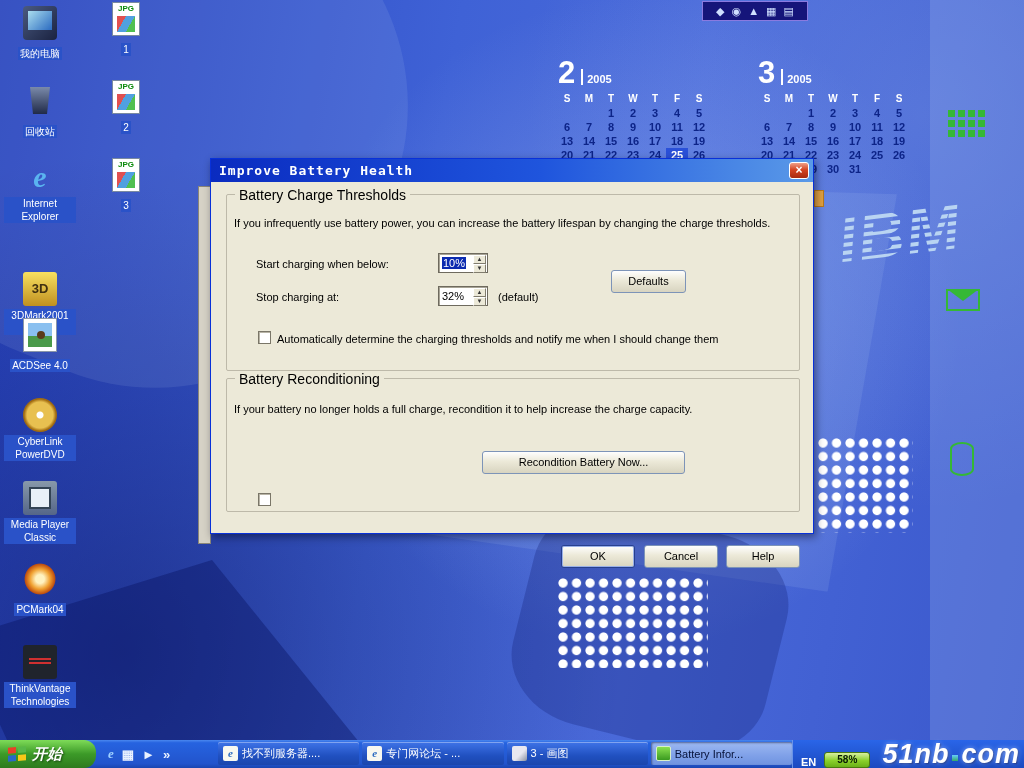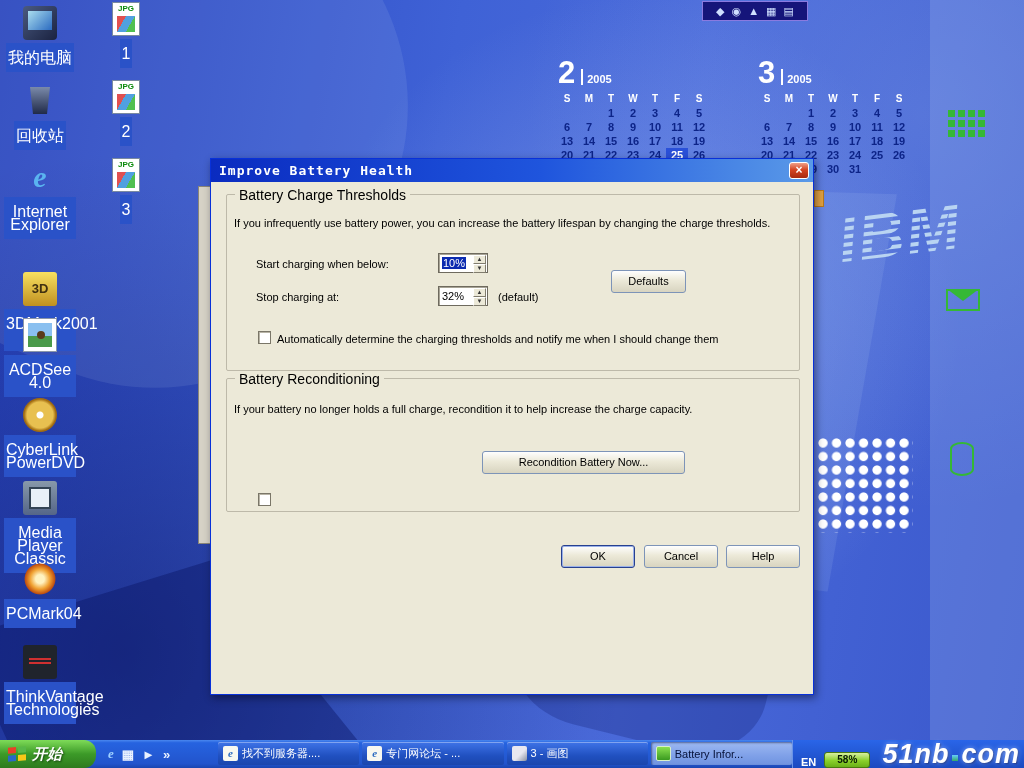--- a/index.html
+++ b/index.html
@@ -45,21 +45,21 @@
   .cal-year{font-size:11px;font-weight:bold;color:#fff;margin-bottom:3px}
   .cal-grid{display:grid;grid-template-columns:repeat(7,22px);margin-top:4px}
   .cal-cell{height:14px;text-align:center;font-weight:bold}
   .cal-hdr{color:#fff;font-size:10px;line-height:14px}
   .cal-day{color:#0d2488;font-size:11px;line-height:14px}
   .cal-hl{background:#2a50d8;color:#fff}
 
   
   .dicon{position:absolute;width:72px;text-align:center;z-index:2;cursor:pointer}
   .dicon-img{width:34px;height:34px;margin:0 auto 3px;position:relative}
-  .dicon-label{display:inline-block;font-size:16px;line-height:13px;color:#fff;background:#2a52c8;padding:8px 2px;max-width:72px}
+  .dicon-label{display:inline-block;font-size:10px;line-height:13px;color:#fff;background:#2a52c8;padding:0 2px;max-width:72px}
   .ig-my-computer{background:linear-gradient(135deg,#4a5a80,#1a2240);border-radius:4px}
   .ig-my-computer::after{content:"";position:absolute;inset:5px 5px 10px 5px;background:linear-gradient(135deg,#aaddee,#2a6ac0)}
   .ig-recycle-bin::after{content:"";position:absolute;left:7px;top:3px;width:20px;height:27px;background:linear-gradient(#7a8aaa,#202a48);clip-path:polygon(0 0,100% 0,85% 100%,15% 100%)}
   .ig-internet-explorer::after{content:"e";position:absolute;inset:0;color:#5ab4f0;font-family:"Liberation Serif",serif;font-style:italic;font-weight:bold;font-size:30px;line-height:34px}
   .ig-3dmark2001{background:linear-gradient(#f8e060,#c09020);border-radius:3px}
   .ig-3dmark2001::after{content:"3D";position:absolute;inset:0;font-weight:bold;font-size:13px;line-height:34px;color:#403010}
   .ig-acdsee{background:#fff;border:1px solid #8a96a8}
   .ig-acdsee::after{content:"";position:absolute;inset:4px;background:linear-gradient(#8ac0f0 55%,#4a9a4a 55%)}
   .ig-acdsee::before{content:"";position:absolute;left:13px;top:12px;width:8px;height:8px;background:#5a3a1a;border-radius:50%;z-index:1}
   .ig-powerdvd{background:radial-gradient(circle,#fff 3px,#e8c050 4px 13px,#a06a10 16px);border-radius:50%}
@@ -74,21 +74,21 @@
 
   
   .tray-panel{position:absolute;left:702px;top:1px;width:106px;height:20px;background:#15157a;border:1px solid #8a7ae0;display:flex;align-items:center;justify-content:center;gap:7px;z-index:3}
   .tp-icon{color:#cfe0ff;font-size:11px;line-height:18px}
 
   
   .bg-win-left{position:absolute;left:198px;top:186px;width:13px;height:358px;background:#d6d2c6;border:1px solid #8a8678;z-index:4}
   .bg-win-tab{position:absolute;left:814px;top:190px;width:10px;height:17px;background:#e0a040;border:1px solid #b87818;z-index:4}
 
   
-  .dialog{position:absolute;left:210px;top:158px;width:604px;height:537px;background:#ece9d8;border:1px solid #0831d9;box-shadow:2px 3px 8px rgba(0,0,20,.45);z-index:5}
+  .dialog{position:absolute;left:210px;top:158px;width:604px;height:376px;background:#ece9d8;border:1px solid #0831d9;box-shadow:2px 3px 8px rgba(0,0,20,.45);z-index:5}
   .titlebar{height:23px;background:linear-gradient(90deg,#0a2bc0,#1f55dd 55%,#5a9ae8);display:flex;align-items:center;padding:0 4px}
   .title-text{color:#fff;font-family:"DejaVu Sans Mono",monospace;font-weight:bold;font-size:13px;letter-spacing:1px;padding-left:4px}
   .close-btn{margin-left:auto;width:20px;height:17px;background:linear-gradient(#f0a088,#d44422 45%,#a82a10);border:1px solid #fff;border-radius:3px;color:#fff;font-size:12px;line-height:15px;text-align:center;font-weight:bold;cursor:pointer}
   .gb{position:absolute;left:15px;width:574px;border:1px solid #bdb9a9;border-radius:2px}
   .gb-title{position:absolute;top:-8px;left:8px;background:#ece9d8;padding:0 4px;font-size:14px;color:#000}
   #gb-thresholds{top:35px;height:177px}
   #gb-recond{top:219px;height:134px}
   .dlg-text{position:absolute;font-size:11px;color:#000;line-height:13px}
   .spinbox{position:absolute;width:50px;height:20px;background:#fff;border:1px solid #6e6a5e;box-shadow:inset 1px 1px 0 #a8a496}
   .spin-val{position:absolute;left:3px;top:3px;font-size:11px}

